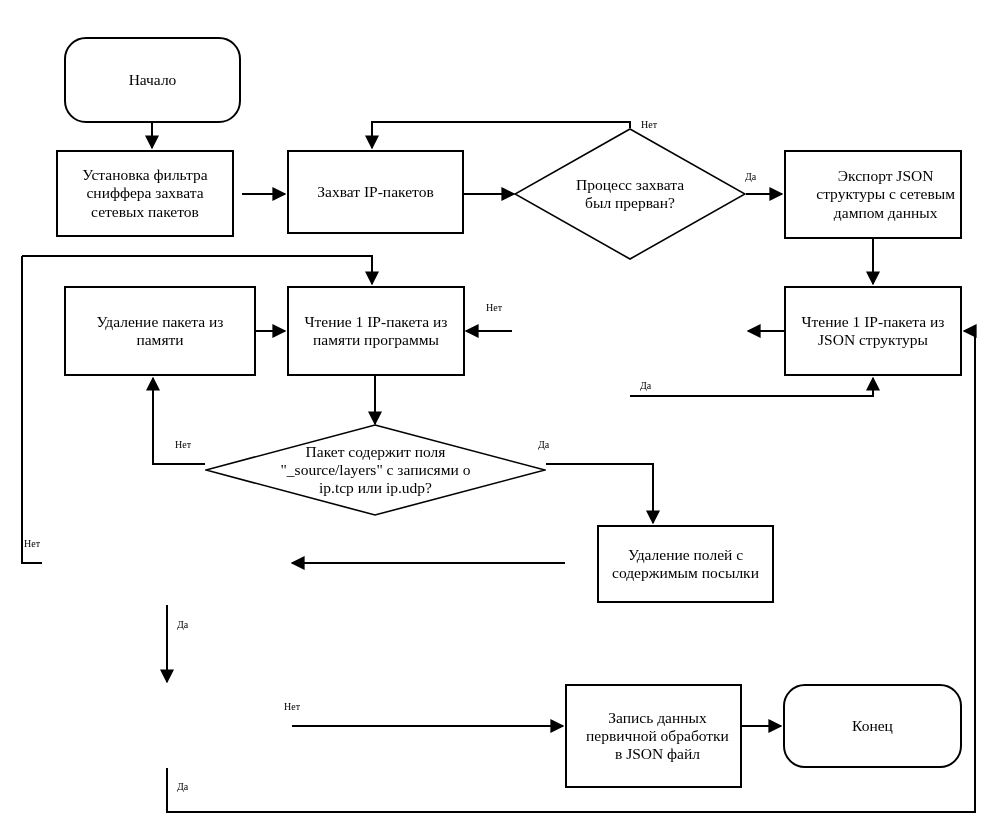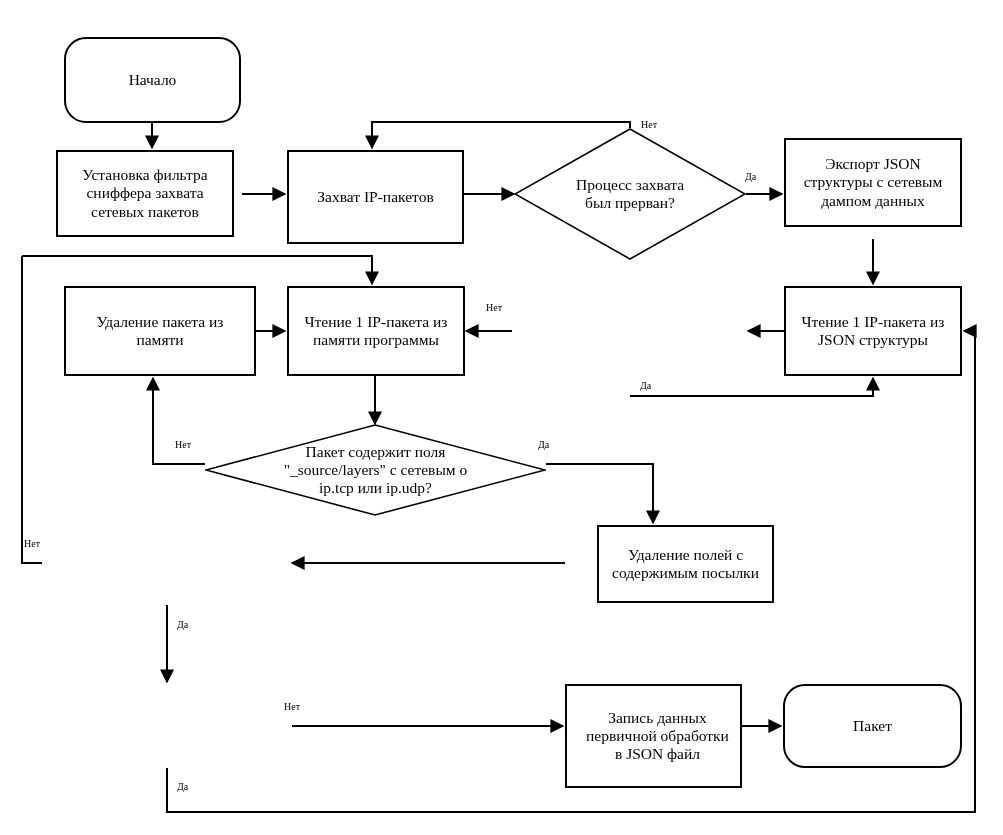--- a/index.html
+++ b/index.html
@@ -145,33 +145,33 @@
   <div class="node node-terminal" style="left:64px; top:37px; width:177px; height:86px;">
     <span class="node-label">Начало</span>
   </div>
 
   <div class="node node-process" style="left:56px; top:150px; width:178px; height:87px;">
     <span class="node-label">Установка фильтра
 сниффера захвата
 сетевых пакетов</span>
   </div>
 
-  <div class="node node-process" style="left:287px; top:150px; width:177px; height:94px;">
+  <div class="node node-process" style="left:287px; top:150px; width:177px; height:84px;">
     <span class="node-label">Захват IP-пакетов</span>
   </div>
 
   <div class="decision-wrap" style="left:514px; top:128px; width:232px; height:132px;">
     <svg width="232" height="132" viewBox="0 0 232 132" xmlns="http://www.w3.org/2000/svg">
       <polygon points="116,1 231,66 116,131 1,66" fill="#ffffff" stroke="#000000" stroke-width="1.6"></polygon>
     </svg>
     <div class="decision-text">Процесс захвата
 был прерван?</div>
   </div>
 
-  <div class="node node-process" style="left:784px; top:138px; width:178px; height:89px;">
+  <div class="node node-process" style="left:784px; top:150px; width:178px; height:89px;justify-content:flex-end;">
     <span class="node-label">Экспорт JSON
 структуры с сетевым
 дампом данных</span>
   </div>
 
   <div class="node node-process" style="left:64px; top:286px; width:192px; height:90px;">
     <span class="node-label">Удаление пакета из
 памяти</span>
   </div>
 
@@ -184,39 +184,39 @@
   <div class="node node-process" style="left:784px; top:286px; width:178px; height:90px;">
     <span class="node-label">Чтение 1 IP-пакета из
 JSON структуры</span>
   </div>
 
   <div class="decision-wrap" style="left:205px; top:424px; width:341px; height:92px;">
     <svg width="341" height="92" viewBox="0 0 341 92" xmlns="http://www.w3.org/2000/svg">
       <polygon points="170,1 340,46 170,91 1,46" fill="#ffffff" stroke="#000000" stroke-width="1.6"></polygon>
     </svg>
     <div class="decision-text">Пакет содержит поля
-"_source/layers" с сетевым о
+"_source/layers" с записями о
 ip.tcp или ip.udp?</div>
   </div>
 
 
   <div class="node node-process" style="left:565px; top:525px; width:177px; height:78px;margin-left:32px;">
     <span class="node-label">Удаление полей с
 содержимым посылки</span>
   </div>
 
 
   <div class="node node-process" style="left:565px; top:684px; width:177px; height:104px;padding-left:8px;">
     <span class="node-label">Запись данных
 первичной обработки
 в JSON файл</span>
   </div>
 
   <div class="node node-terminal" style="left:783px; top:684px; width:179px; height:84px;">
-    <span class="node-label">Пакет</span>
+    <span class="node-label">Конец</span>
   </div>
 
   <div class="edge-label" style="left:641px; top:120px;">Нет</div>
 
   <div class="edge-label" style="left:745px; top:172px;">Да</div>
 
   <div class="edge-label" style="left:486px; top:303px;">Нет</div>
 
   <div class="edge-label" style="left:640px; top:381px;">Да</div>
 

